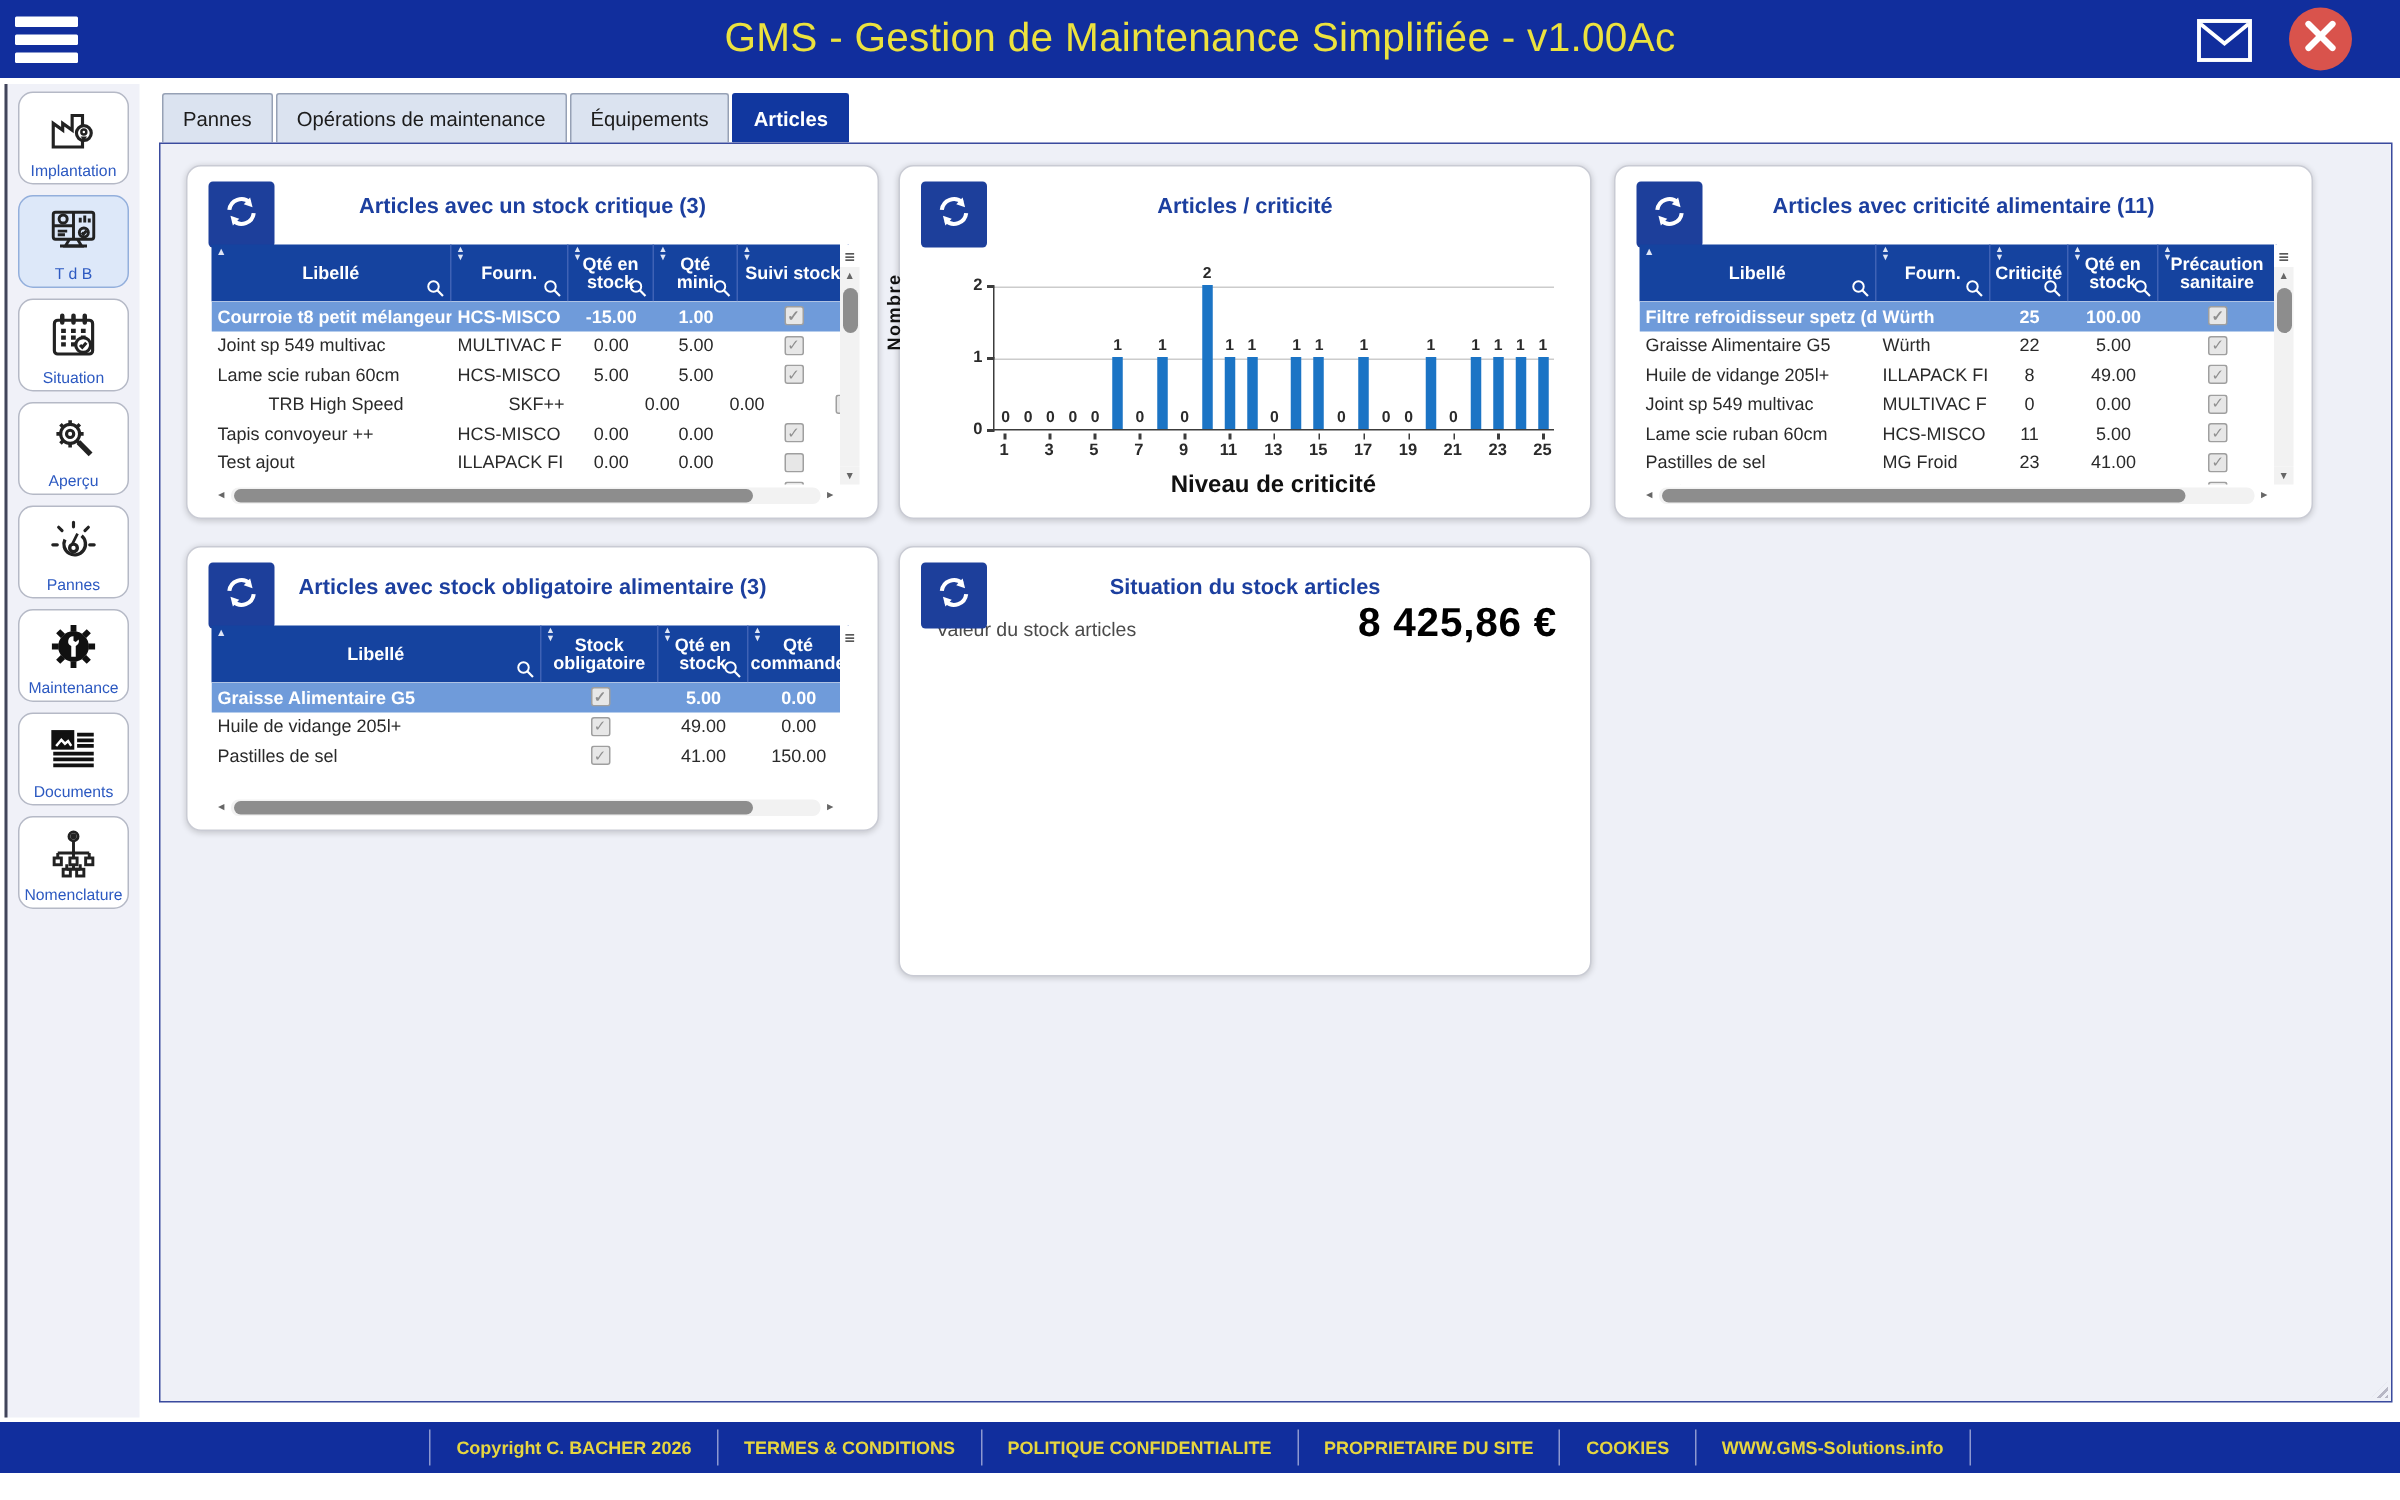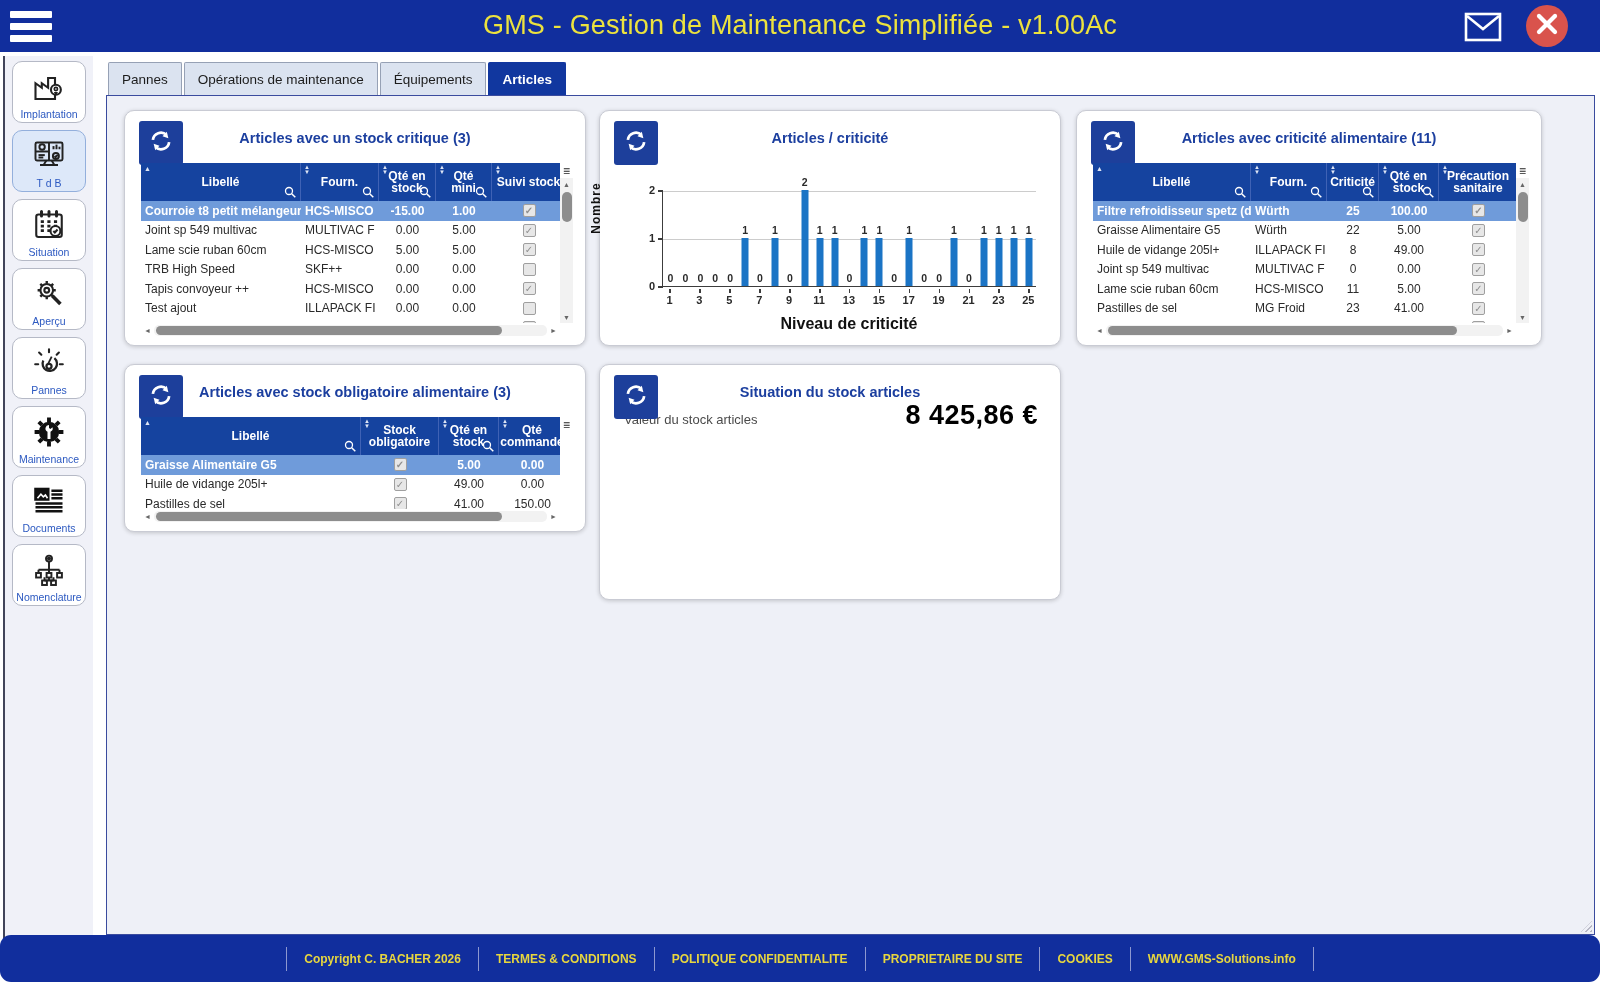--- a/index.html
+++ b/index.html
@@ -28,22 +28,22 @@
   .tab.active { background:#11379f; color:#fff; border-color:#11379f; font-weight:bold; }
   .panel { flex:1; background:#eef0f7; border:1.5px solid #3a4b9e; position:relative; }
   .grip { position:absolute; right:2px; bottom:2px; width:11px; height:11px;
           background:repeating-linear-gradient(135deg, transparent 0 2px, #b7b7c5 2px 4px); clip-path:polygon(100% 0,100% 100%,0 100%); cursor:nwse-resize; }
 
   
   .card { position:absolute; background:#fff; border:1px solid #c9cbd4; border-radius:10px; box-shadow:0 1px 4px rgba(0,0,0,.18); }
   #card-critical  { left:17px;  top:14px;  width:462px; height:236px; }
   #card-chart     { left:492px; top:14px;  width:462px; height:236px; }
   #card-alim      { left:969px; top:14px;  width:466px; height:236px; }
-  #card-oblig     { left:17px;  top:268px; width:462px; height:168px; }
-  #card-situation { left:492px; top:268px; width:462px; height:236px; }
+  #card-oblig     { left:17px;  top:268px; width:462px; height:190px; }
+  #card-situation { left:492px; top:268px; width:462px; height:287px; }
   .refresh-btn { position:absolute; left:14px; top:10px; width:44px; height:44px; background:#1d3f9b; border-radius:3px; display:flex; align-items:center; justify-content:center; cursor:pointer; }
   .card-title { text-align:center; padding-top:19px; font-weight:bold; font-size:14.5px; color:#1c3f9f; }
 
   
   .tblwrap { position:absolute; left:16px; right:12px; top:52px; bottom:8px; font-size:12px; }
   .thead { position:absolute; left:0; right:13px; top:0; height:38px; display:flex; background:#15439f; color:#fff; font-weight:bold; }
   .th { position:relative; display:flex; align-items:center; justify-content:center; text-align:center; line-height:12px; padding:2px 4px; border-right:1px solid #3f62b5; font-size:12px; }
   .sort-asc { position:absolute; left:3px; top:2px; font-size:7px; line-height:7px; color:#dfe6f5; }
   .sort-both { position:absolute; left:3px; top:2px; font-size:6px; line-height:5px; color:#dfe6f5; display:flex; flex-direction:column; }
   .th .mag { position:absolute; right:3px; bottom:2px; }
@@ -81,21 +81,21 @@
   .xaxis-title { position:absolute; left:48px; right:12px; top:152px; text-align:center; font-size:16px; font-weight:bold; color:#111; }
 
   
   .sit-row { display:flex; justify-content:space-between; align-items:baseline; margin:0 22px 0 24px; }
   .sit-row:nth-of-type(1) { margin-top:44px; }
   .sit-row:nth-of-type(2) { margin-top:26px; }
   .sit-label { font-size:13px; color:#4a4a4a; }
   .sit-value { font-size:27px; font-weight:bold; color:#000; letter-spacing:.5px; }
 
   
-  .footer { position:absolute; left:0; right:0; bottom:18px; height:47px; background:#112e9d; display:flex; align-items:center; justify-content:center;border-radius:11px; }
+  .footer { position:absolute; left:0; right:0; bottom:18px; height:34px; background:#112e9d; display:flex; align-items:center; justify-content:center; }
   .f-item { color:#e7d63f; font-size:12px; font-weight:bold; padding:0 17px; height:24px; display:flex; align-items:center; border-right:1px solid #8d98d0; cursor:pointer; white-space:nowrap; }
   .f-item:first-child { border-left:1px solid #8d98d0; }
 </style>
 </head>
 <body>
 
 <div class="topbar">
   <div class="hamburger">
     <div class="bar"></div>
       <div class="bar"></div>
@@ -315,21 +315,21 @@
             <div class="trow">
               <div class="tcell" style="width: 160px; flex: 0 0 160px; text-align: left;">Lame scie ruban 60cm</div>
               <div class="tcell" style="width: 78px; flex: 0 0 78px; text-align: left;">HCS-MISCO</div>
               <div class="tcell" style="width: 57px; flex: 0 0 57px; text-align: center;">5.00</div>
               <div class="tcell" style="width: 56px; flex: 0 0 56px; text-align: center;">5.00</div>
               <div class="tcell" style="width: 74px; flex: 0 0 74px; text-align: center;">
                 <div class="cb">✓</div>
               </div>
             </div>
             <div class="trow">
-              <div class="tcell" style="width: 160px; flex: 0 0 160px; text-align: left;">TRB High Speed</div>
+              <div class="tcell" style="width: 160px; flex: 0 0 160px; text-align: left; margin-left: 34px;">TRB High Speed</div>
               <div class="tcell" style="width: 78px; flex: 0 0 78px; text-align: left;">SKF++</div>
               <div class="tcell" style="width: 57px; flex: 0 0 57px; text-align: center;">0.00</div>
               <div class="tcell" style="width: 56px; flex: 0 0 56px; text-align: center;">0.00</div>
               <div class="tcell" style="width: 74px; flex: 0 0 74px; text-align: center;">
                 <div class="cb"></div>
               </div>
             </div>
             <div class="trow">
               <div class="tcell" style="width: 160px; flex: 0 0 160px; text-align: left;">Tapis convoyeur ++</div>
               <div class="tcell" style="width: 78px; flex: 0 0 78px; text-align: left;">HCS-MISCO</div>

